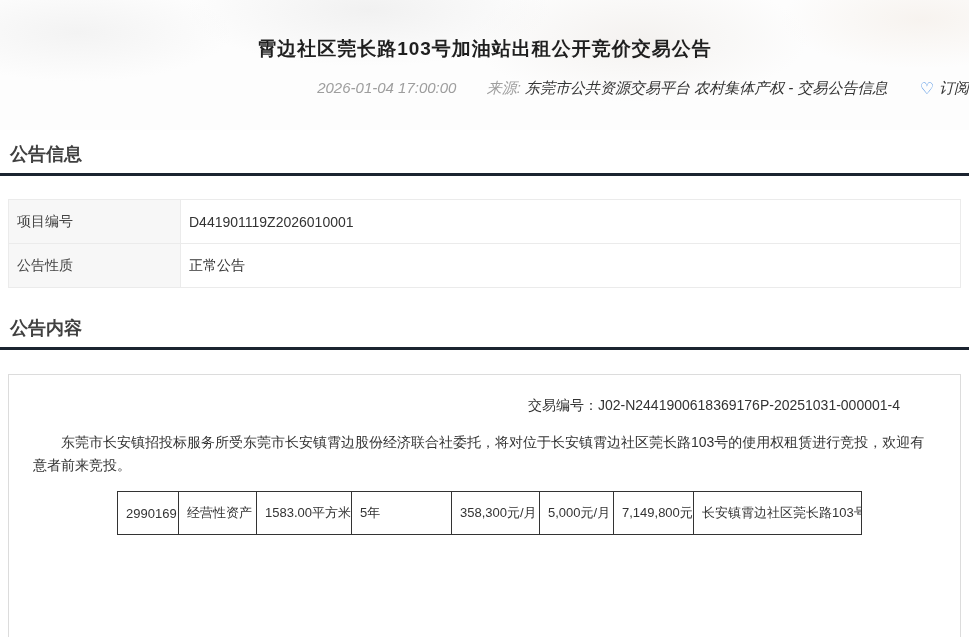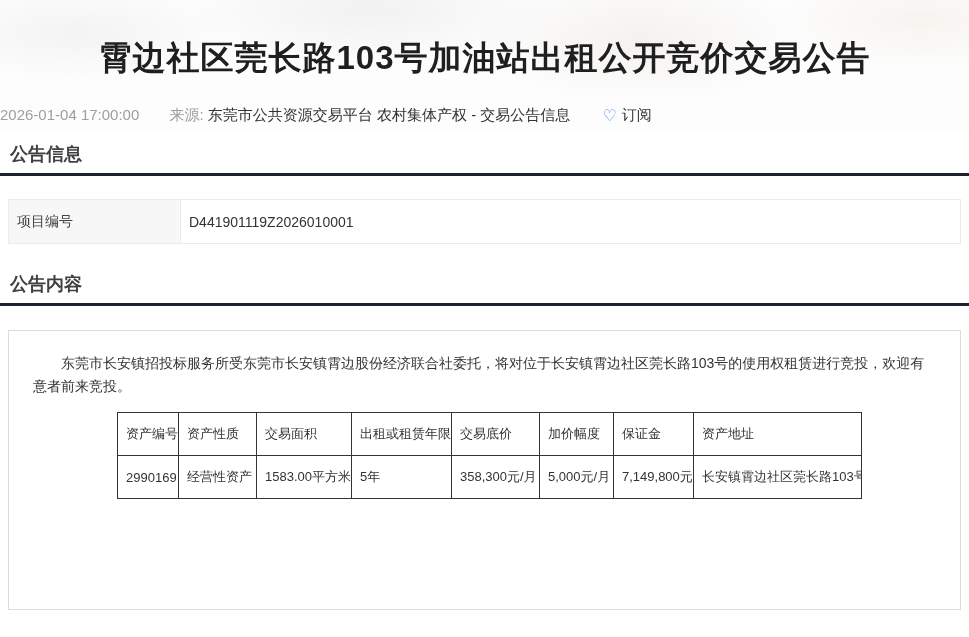--- a/index.html
+++ b/index.html
@@ -15,30 +15,31 @@
     padding-top: 36px;
     background:
       radial-gradient(ellipse 220px 70px at 8% 25%, #f3f3f3, rgba(255,255,255,0) 70%),
       radial-gradient(ellipse 260px 80px at 38% 8%, #f1f1f1, rgba(255,255,255,0) 70%),
       radial-gradient(ellipse 240px 90px at 66% 30%, #f4f2f0, rgba(255,255,255,0) 70%),
       radial-gradient(ellipse 200px 70px at 95% 15%, #f7f3ef, rgba(255,255,255,0) 70%),
       #fdfdfd;
   }
   .title {
     text-align: center;
-    font-size: 33px;
+    font-size: 19px;
     font-weight: 700;
     color: #1f1f1f;
     letter-spacing: 1px;
   }
   .meta {
-    margin-top: 24px;
-    text-align: left;
+    margin-top: 16px;
+    text-align: right;
     font-size: 15px;
     color: #333;
+    font-style: italic;
   }
   .meta .date { color: #9e9e9e; margin-right: 26px; }
   .meta .src-label { color: #9e9e9e; }
   .meta .src-text { color: #333; }
   .subscribe {
     margin-left: 28px;
     cursor: pointer;
     color: #333;
   }
   .subscribe .heart {
@@ -89,21 +90,21 @@
     height: 280px;
   }
   .trade-no {
     text-align: right;
     font-size: 14px;
     color: #333;
     margin-top: 8px;
     padding-right: 36px;
   }
   .intro {
-    margin-top: 7px;
+    margin-top: 16px;
     font-size: 14px;
     line-height: 1.65;
     color: #333;
     text-indent: 2em;
   }
   .sec1-title {
     margin-top: 20px;
     font-size: 14.5px;
     color: #333;
   }
@@ -149,51 +150,46 @@
 
 <div class="section-heading sec-info">公告信息</div>
 <div class="rule"></div>
 
 <table class="info-table">
   <tbody>
       <tr>
     <td class="lbl">项目编号</td>
     <td class="val">D441901119Z2026010001</td>
   </tr>
+  <tr>
+    <td class="lbl">公告性质</td>
+    <td class="val">正常公告</td>
+  </tr>
 </tbody>
   </table>
 
 <div class="section-heading sec-content">公告内容</div>
 <div class="rule"></div>
 
 <div class="content-box">
+  <div class="trade-no"><span>交易编号：</span><span>J02-N2441900618369176P-20251031-000001-4</span></div>
   <p class="intro">东莞市长安镇招投标服务所受东莞市长安镇霄边股份经济联合社委托，将对位于长安镇霄边社区莞长路103号的使用权租赁进行竞投，欢迎有意者前来竞投。</p>
 
   <table class="asset-table">
     <colgroup>
       <col class="c0">
         <col class="c1">
         <col class="c2">
         <col class="c3">
       <col class="c4">
         <col class="c5">
         <col class="c6">
         <col class="c7">
     </colgroup>
     <tbody>
-        <tr>
-      <th>资产编号</th>
-      <th>资产性质</th>
-      <th>交易面积</th>
-      <th>出租或租赁年限</th>
-      <th>交易底价</th>
-      <th>加价幅度</th>
-      <th>保证金</th>
-      <th>资产地址</th>
-    </tr>
     <tr>
       <td>2990169</td>
       <td>经营性资产</td>
       <td>1583.00平方米</td>
       <td>5年</td>
       <td>358,300元/月</td>
       <td>5,000元/月</td>
       <td>7,149,800元</td>
       <td>长安镇霄边社区莞长路103号</td>
     </tr>

